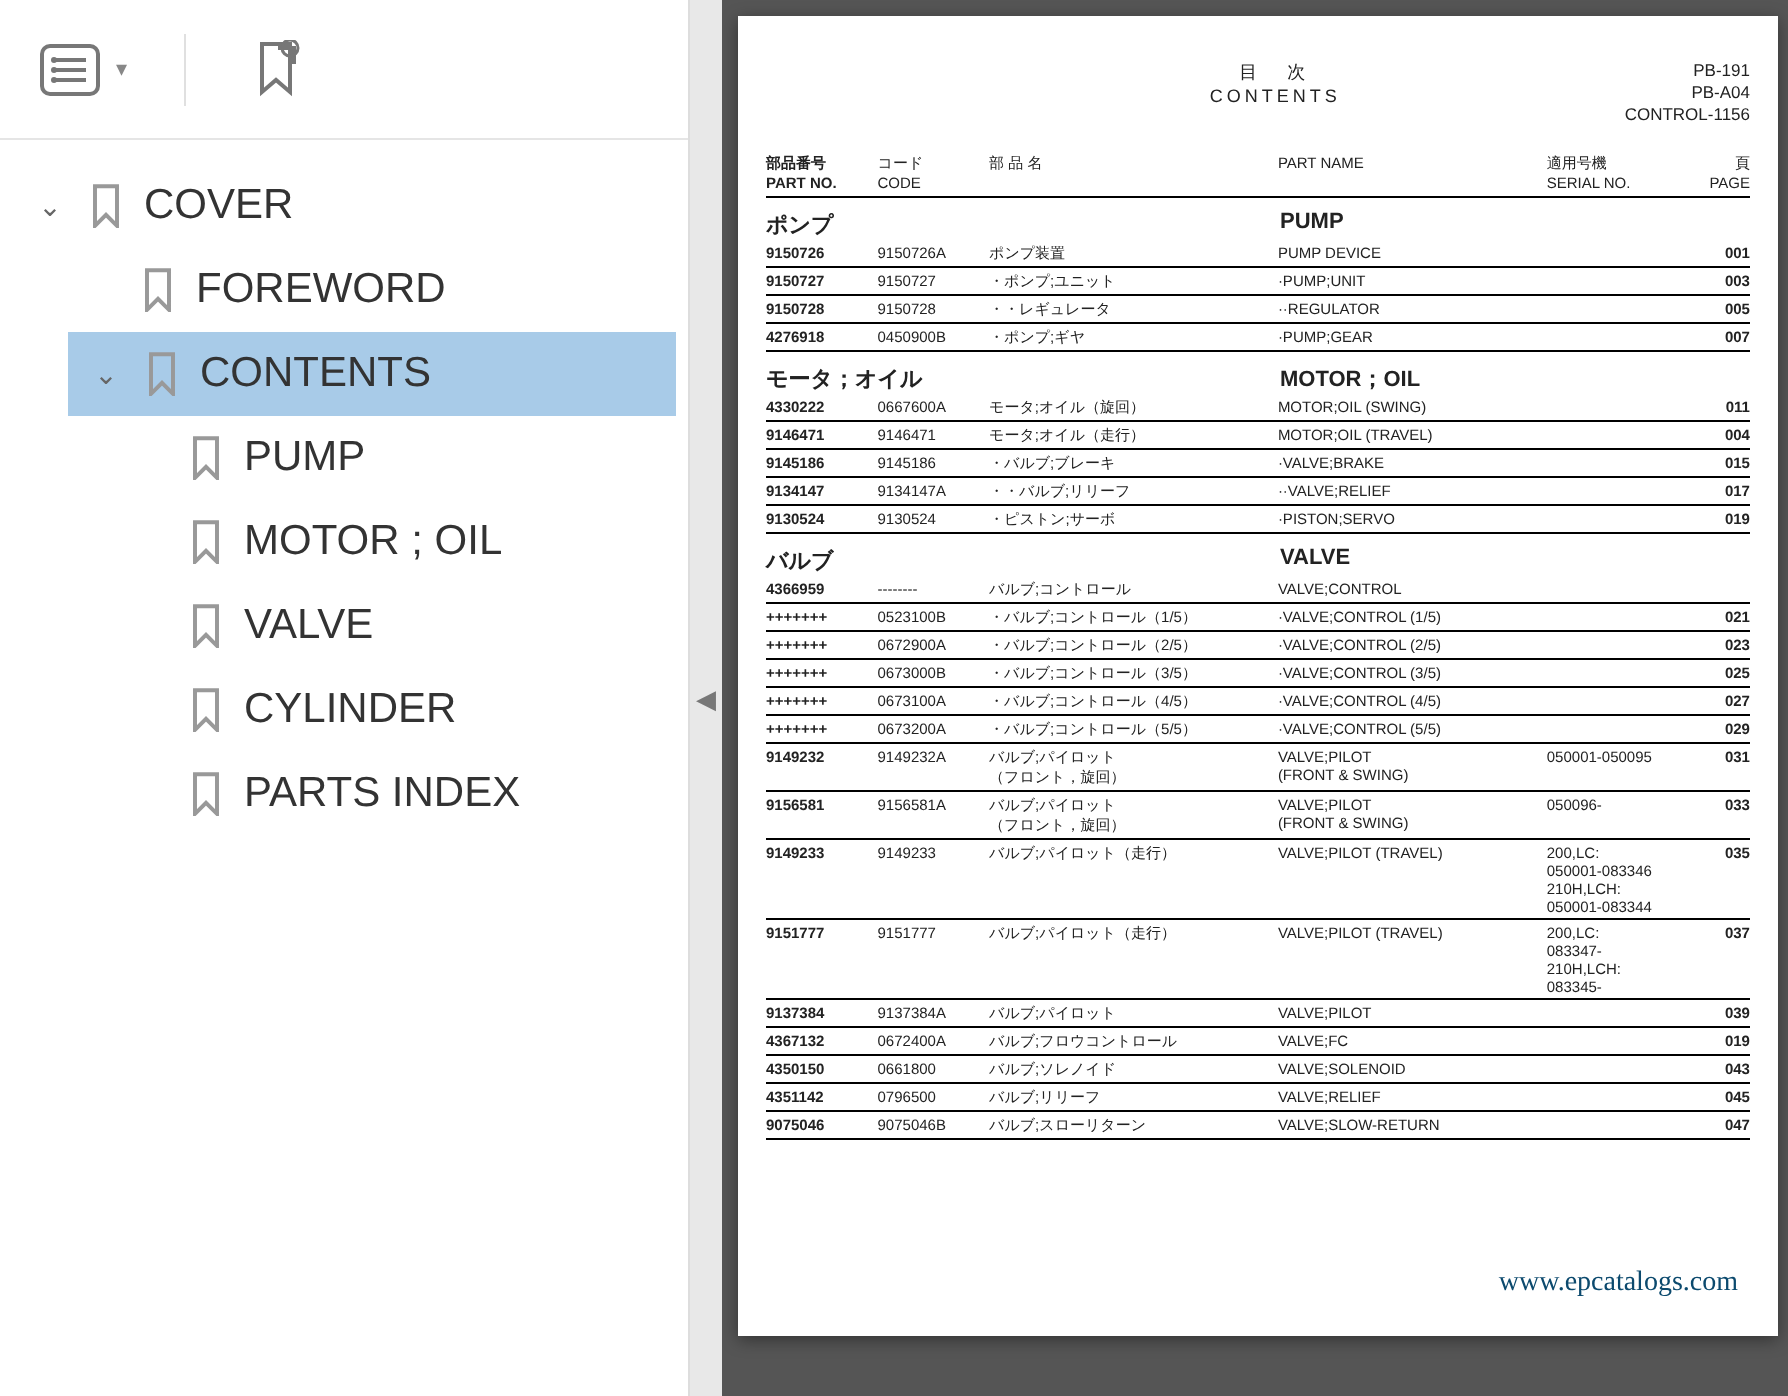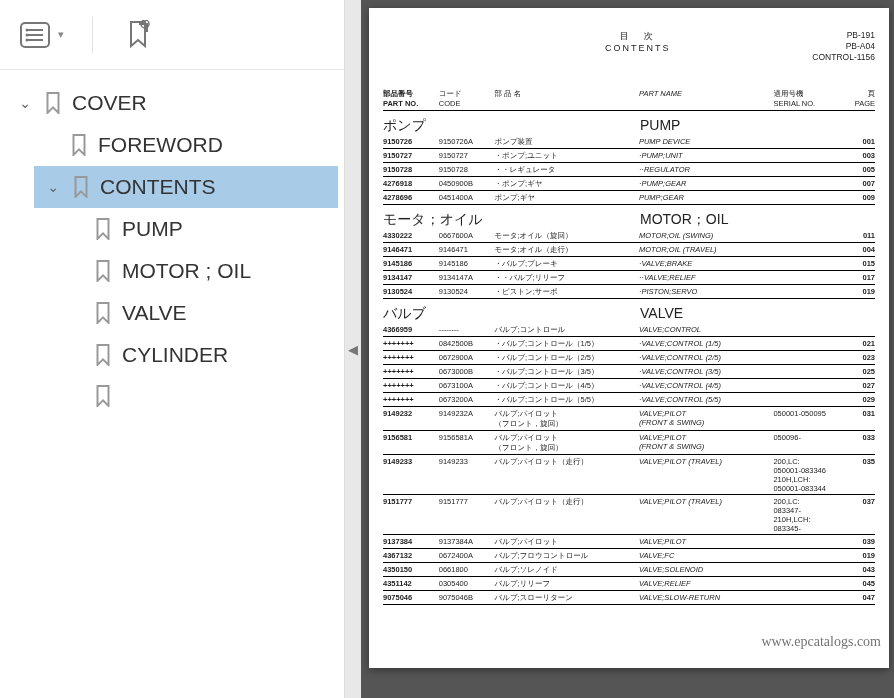--- a/index.html
+++ b/index.html
@@ -22,43 +22,43 @@
   .tree-children-deep { padding-left: 24px; }
   
   
   .splitter { width: 16px; background: #e8e8e8; display: flex; align-items: center; justify-content: center; cursor: ew-resize; }
   .splitter-arrow { color: #777; font-size: 13px; }
   
   
   .doc-area { flex: 1; background: #555; overflow: auto; position: relative; padding: 8px; }
   .page { background: #fff; width: 520px; min-height: 660px; margin: 0 auto; box-shadow: 0 2px 8px rgba(0,0,0,0.4); padding: 22px 14px 20px 14px; font-size: 8px; color: #222; position: relative; }
   
-  .page-header { display: flex; justify-content: space-between; align-items: flex-start; margin-bottom: 24px; }
+  .page-header { display: flex; justify-content: space-between; align-items: flex-start; margin-bottom: 12px; }
   .page-title-block { text-align: center; flex: 1; }
   .page-title-jp { font-size: 9px; letter-spacing: 3px; }
   .page-title-en { font-size: 9px; letter-spacing: 2px; }
   .page-codes { text-align: right; font-size: 8.5px; line-height: 1.3; }
   
   .col-headers { display: flex; border-bottom: 1px solid #000; padding: 2px 0; margin-bottom: 2px; font-size: 7.5px; }
   .c-partno { width: 56px; font-weight: bold; }
   .c-code { width: 56px; }
   .c-namej { width: 145px; }
-  .c-namee { width: 135px; font-style: italic; }
+  .c-namee { width: 135px; }
   .c-serial { width: 78px; }
   .c-page { width: 24px; text-align: right; }
   
-  .section-head { display: flex; margin-top: 6px; font-size: 14px; font-weight: 400; }
+  .section-head { display: flex; margin-top: 6px; font-size: 11px; font-weight: 700; }
   .section-head .sh-jp { width: 257px; }
   .section-head .sh-en { }
   
   .row { display: flex; border-bottom: 1px solid #000; padding: 2px 0 1px 0; font-size: 7.5px; min-height: 13px; }
   .row.tall { white-space: pre-line; }
   .row .c-page { font-weight: 700; }
   
-  .watermark { position: absolute; bottom: 18px; right: 8px; color: #737373; font-size: 14px; font-family: "Comic Sans MS", cursive; }
+  .watermark { position: absolute; bottom: 18px; right: 20px; color: #0c4a6e; font-size: 14px; font-family: "Comic Sans MS", cursive; }
   
   svg { display: block; }
 </style>
 </head>
 <body>
 
 <div class="sidebar">
   <div class="toolbar">
     <div class="toolbar-group">
       <div class="tool-btn">
@@ -144,20 +144,21 @@
               </svg>
             </span>
             <span>CYLINDER</span>
           </div>
           <div class="tree-item">
             <span class="bm">
               <svg width="18" height="22" viewBox="0 0 14 20">
                 <path d="M2 1 L2 19 L7 14 L12 19 L12 1 Z" fill="none" stroke="#999" stroke-width="1.8"></path>
               </svg>
             </span>
+            <span>PARTS INDEX</span>
           </div>
         </div>
     </div>
   </div>
 </div>
 
 <div class="splitter">
   <span class="splitter-arrow">◀</span>
 </div>
 
@@ -215,28 +216,20 @@
           <div class="c-page">005</div>
         </div>
         <div class="row">
           <div class="c-partno">4276918</div>
           <div class="c-code">0450900B</div>
           <div class="c-namej">・ポンプ;ギヤ</div>
           <div class="c-namee">·PUMP;GEAR</div>
           <div class="c-serial"></div>
           <div class="c-page">007</div>
         </div>
-        <div class="row">
-          <div class="c-partno">4278696</div>
-          <div class="c-code">0451400A</div>
-          <div class="c-namej">ポンプ;ギヤ</div>
-          <div class="c-namee">PUMP;GEAR</div>
-          <div class="c-serial"></div>
-          <div class="c-page">009</div>
-        </div>
         <div class="section-head">
           <div class="sh-jp">モータ；オイル</div>
           <div class="sh-en">MOTOR；OIL</div>
         </div>
         <div class="row">
           <div class="c-partno">4330222</div>
           <div class="c-code">0667600A</div>
           <div class="c-namej">モータ;オイル（旋回）</div>
           <div class="c-namee">MOTOR;OIL (SWING)</div>
           <div class="c-serial"></div>
@@ -281,21 +274,21 @@
         <div class="row">
           <div class="c-partno">4366959</div>
           <div class="c-code">--------</div>
           <div class="c-namej">バルブ;コントロール</div>
           <div class="c-namee">VALVE;CONTROL</div>
           <div class="c-serial"></div>
           <div class="c-page"></div>
         </div>
         <div class="row">
           <div class="c-partno">+++++++</div>
-          <div class="c-code">0842500B</div>
+          <div class="c-code">0523100B</div>
           <div class="c-namej">・バルブ;コントロール（1/5）</div>
           <div class="c-namee">·VALVE;CONTROL (1/5)</div>
           <div class="c-serial"></div>
           <div class="c-page">021</div>
         </div>
         <div class="row">
           <div class="c-partno">+++++++</div>
           <div class="c-code">0672900A</div>
           <div class="c-namej">・バルブ;コントロール（2/5）</div>
           <div class="c-namee">·VALVE;CONTROL (2/5)</div>
@@ -359,21 +352,21 @@
         <div class="row">
           <div class="c-partno">4350150</div>
           <div class="c-code">0661800</div>
           <div class="c-namej">バルブ;ソレノイド</div>
           <div class="c-namee">VALVE;SOLENOID</div>
           <div class="c-serial"></div>
           <div class="c-page">043</div>
         </div>
         <div class="row">
           <div class="c-partno">4351142</div>
-          <div class="c-code">0305400</div>
+          <div class="c-code">0796500</div>
           <div class="c-namej">バルブ;リリーフ</div>
           <div class="c-namee">VALVE;RELIEF</div>
           <div class="c-serial"></div>
           <div class="c-page">045</div>
         </div>
         <div class="row">
           <div class="c-partno">9075046</div>
           <div class="c-code">9075046B</div>
           <div class="c-namej">バルブ;スローリターン</div>
           <div class="c-namee">VALVE;SLOW-RETURN</div>

